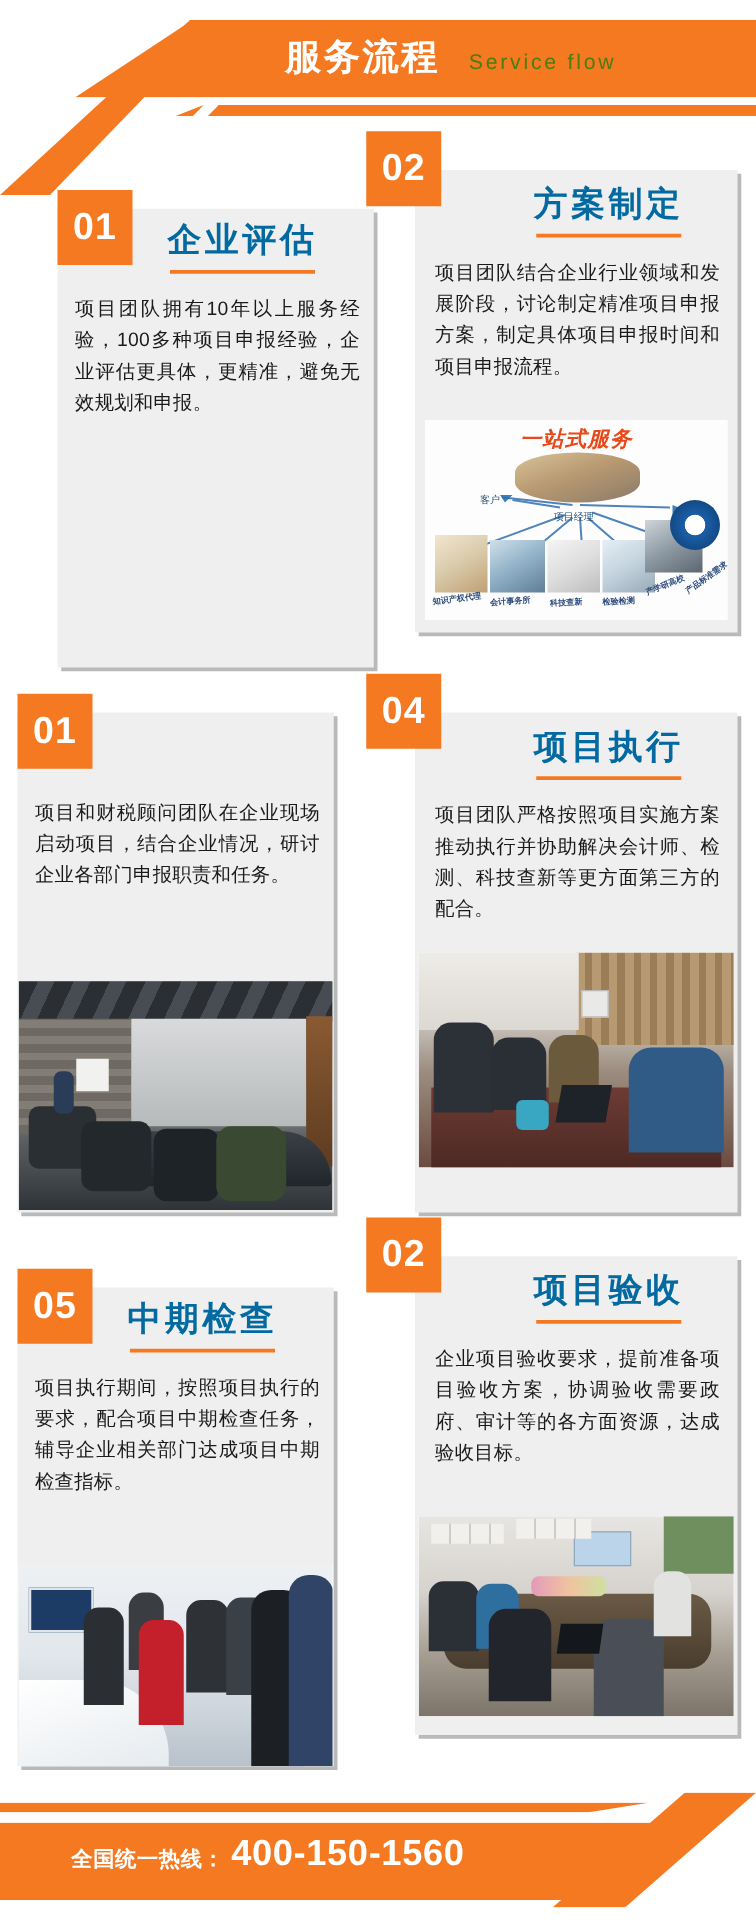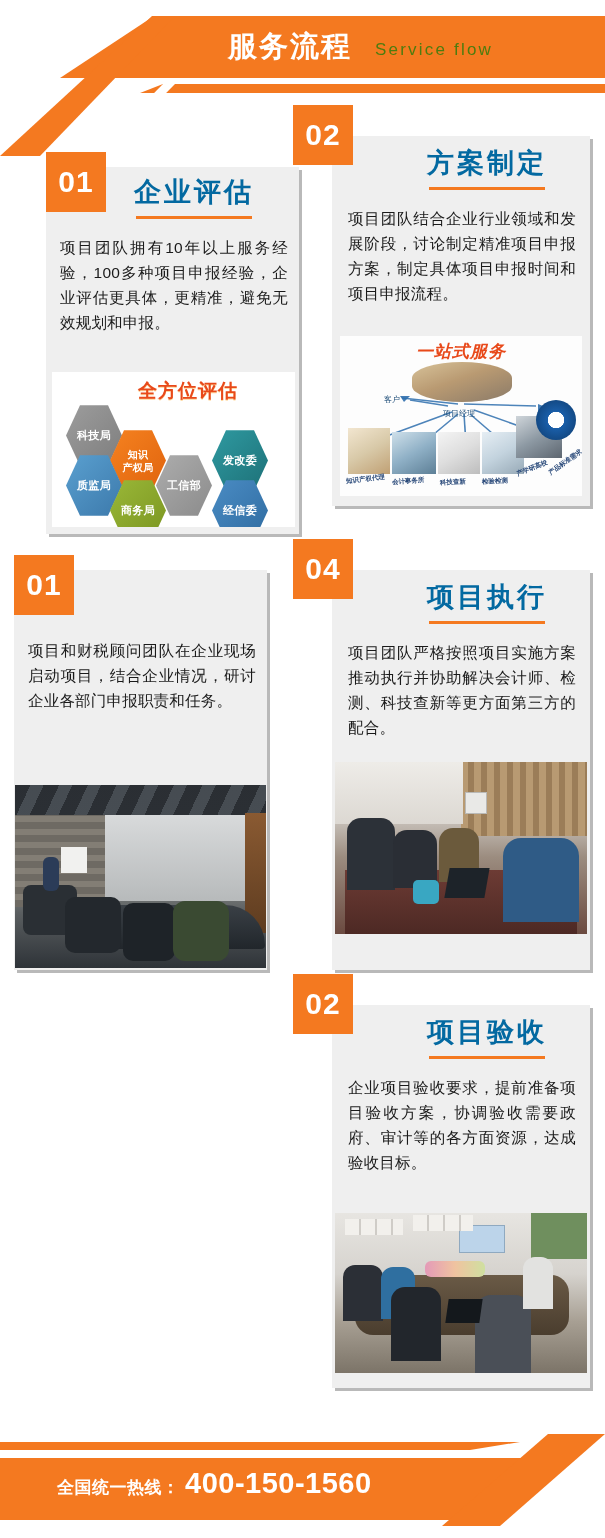--- a/index.html
+++ b/index.html
@@ -186,30 +186,20 @@
     <div class="hdr-title">服务流程</div>
     <div class="hdr-sub">Service flow</div>
   </div>
 
   <div class="card" id="card01">
     <div class="card-panel"></div>
     <div class="badge">01</div>
     <div class="card-title">企业评估</div>
     <div class="card-body">项目团队拥有10年以上服务经验，100多种项目申报经验，企业评估更具体，更精准，避免无效规划和申报。</div>
 
-    <div class="hex-wrap">
-      <div class="hex-title">全方位评估</div>
-      <div class="hex" style="left:14px;  top:32px;  background:linear-gradient(135deg,#9d9d9d,#7d7d7d);">科技局</div>
-      <div class="hex" style="left:58px;  top:57px;  background:linear-gradient(135deg,#f58220,#e0630d);font-size:10px;">知识<br>产权局</div>
-      <div class="hex" style="left:14px;  top:82px;  background:linear-gradient(135deg,#5aa0d0,#3c79ab);">质监局</div>
-      <div class="hex" style="left:58px;  top:107px; background:linear-gradient(135deg,#9ab838,#7a9420);">商务局</div>
-      <div class="hex" style="left:104px; top:82px;  background:linear-gradient(135deg,#adadad,#8b8b8b);">工信部</div>
-      <div class="hex" style="left:160px; top:57px;  background:linear-gradient(135deg,#2f9aa1,#1d7077);">发改委</div>
-      <div class="hex" style="left:160px; top:107px; background:linear-gradient(135deg,#4a8cc4,#2f6ba0);">经信委</div>
-    </div>
   </div>
 
   <div class="card" id="card02">
     <div class="card-panel"></div>
     <div class="badge">02</div>
     <div class="card-title">方案制定</div>
     <div class="card-body">项目团队结合企业行业领域和发展阶段，讨论制定精准项目申报方案，制定具体项目申报时间和项目申报流程。</div>
 
     <div class="img-box" style="left:8px; top:200px; width:242px; height:160px;">
       <div class="oss">
@@ -301,20 +291,40 @@
         <div class="pr" style="left:12px;top:56px;width:48px;height:72px;background:#2c3138;border-radius:14px 14px 0 0;"></div>
         <div class="pr" style="left:58px;top:68px;width:44px;height:58px;background:#2a2e35;border-radius:14px 14px 0 0;"></div>
         <div class="pr" style="left:104px;top:66px;width:40px;height:54px;background:#6b5a3c;border-radius:14px 14px 0 0;"></div>
         <div class="pr" style="left:168px;top:76px;width:76px;height:84px;background:#2f5b86;border-radius:18px 18px 0 0;"></div>
         <div class="pr" style="left:112px;top:106px;width:40px;height:30px;background:#1d2329;transform:skewX(-10deg);"></div>
         <div class="pr" style="left:78px;top:118px;width:26px;height:24px;background:#39a7c2;border-radius:5px;"></div>
       </div>
     </div>
   </div>
 
+  <div class="card" id="card05">
+    <div class="card-panel"></div>
+    <div class="badge">05</div>
+    <div class="card-title">中期检查</div>
+    <div class="card-body">项目执行期间，按照项目执行的要求，配合项目中期检查任务，辅导企业相关部门达成项目中期检查指标。</div>
+
+    <div class="img-box" style="left:1px; top:222px; width:251px; height:161px;">
+      <div class="photo" style="background:linear-gradient(180deg,#eef1f4 0%,#e2e7ec 45%,#cfd6dd 70%,#b8c2cb 100%);">
+        <div class="pr" style="left:8px;top:18px;width:52px;height:36px;background:#1c3c66;border:2px solid #dfe5ea;"></div>
+        <div class="pr" style="left:0;top:92px;width:120px;height:69px;background:linear-gradient(160deg,#ffffff,#e6ebef);border-radius:0 60px 0 0;"></div>
+        <div class="pr" style="left:52px;top:34px;width:32px;height:78px;background:#2b2e33;border-radius:12px 12px 0 0;"></div>
+        <div class="pr" style="left:88px;top:22px;width:28px;height:62px;background:#3a3d42;border-radius:12px 12px 0 0;"></div>
+        <div class="pr" style="left:96px;top:44px;width:36px;height:84px;background:#c4202b;border-radius:12px 12px 0 0;"></div>
+        <div class="pr" style="left:134px;top:28px;width:34px;height:74px;background:#2e3136;border-radius:12px 12px 0 0;"></div>
+        <div class="pr" style="left:166px;top:26px;width:34px;height:78px;background:#394048;border-radius:12px 12px 0 0;"></div>
+        <div class="pr" style="left:186px;top:20px;width:42px;height:141px;background:#1c1f24;border-radius:16px 16px 0 0;"></div>
+        <div class="pr" style="left:216px;top:8px;width:36px;height:153px;background:#2f4466;border-radius:16px 16px 0 0;"></div>
+      </div>
+    </div>
+  </div>
 
   <div class="card" id="card06">
     <div class="card-panel"></div>
     <div class="badge">02</div>
     <div class="card-title">项目验收</div>
     <div class="card-body">企业项目验收要求，提前准备项目验收方案，协调验收需要政府、审计等的各方面资源，达成验收目标。</div>
 
     <div class="img-box" style="left:3px; top:208px; width:252px; height:160px;">
       <div class="photo" style="background:linear-gradient(180deg,#e7e5e1 0%,#d6d3ce 38%,#a79f93 68%,#7c7468 100%);">
         <div class="pr" style="left:196px;top:0;width:56px;height:46px;background:#6f8f5e;"></div>

